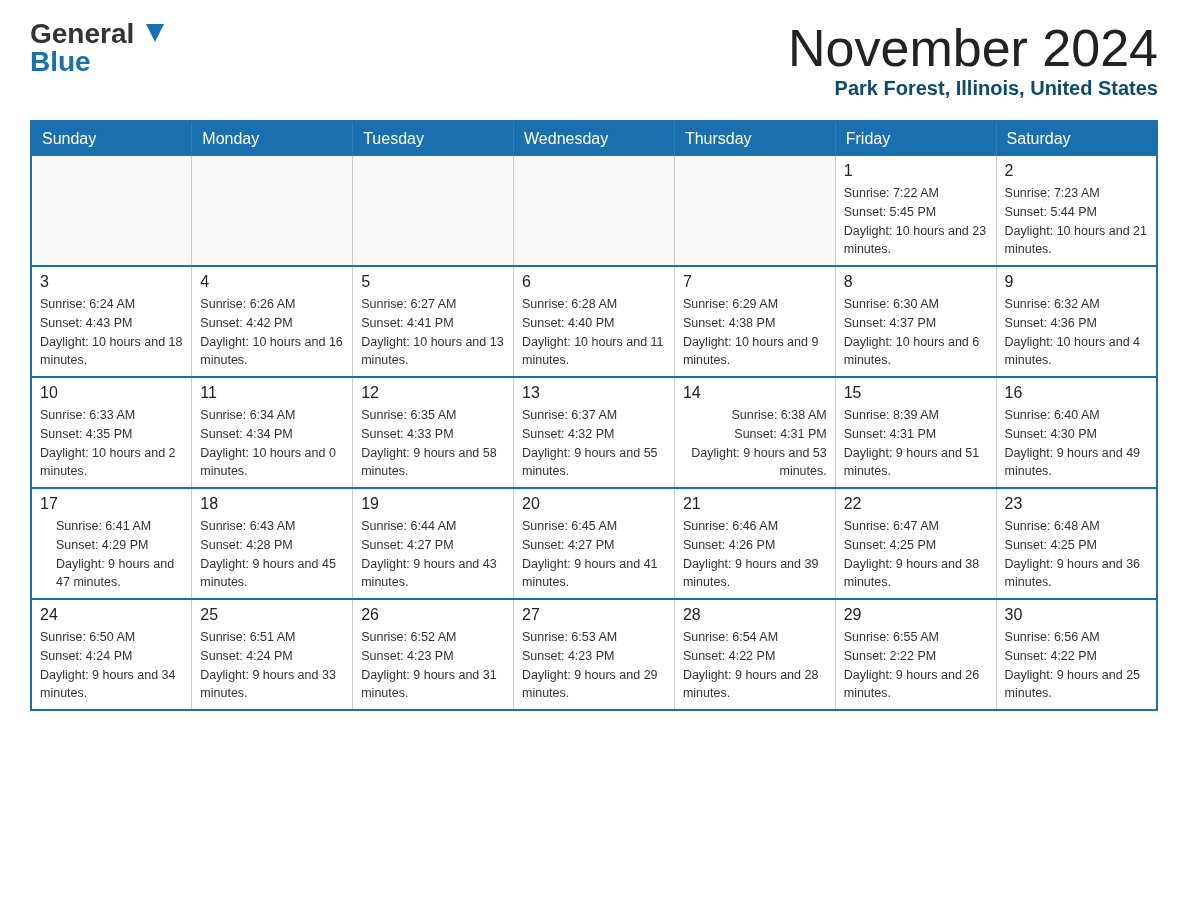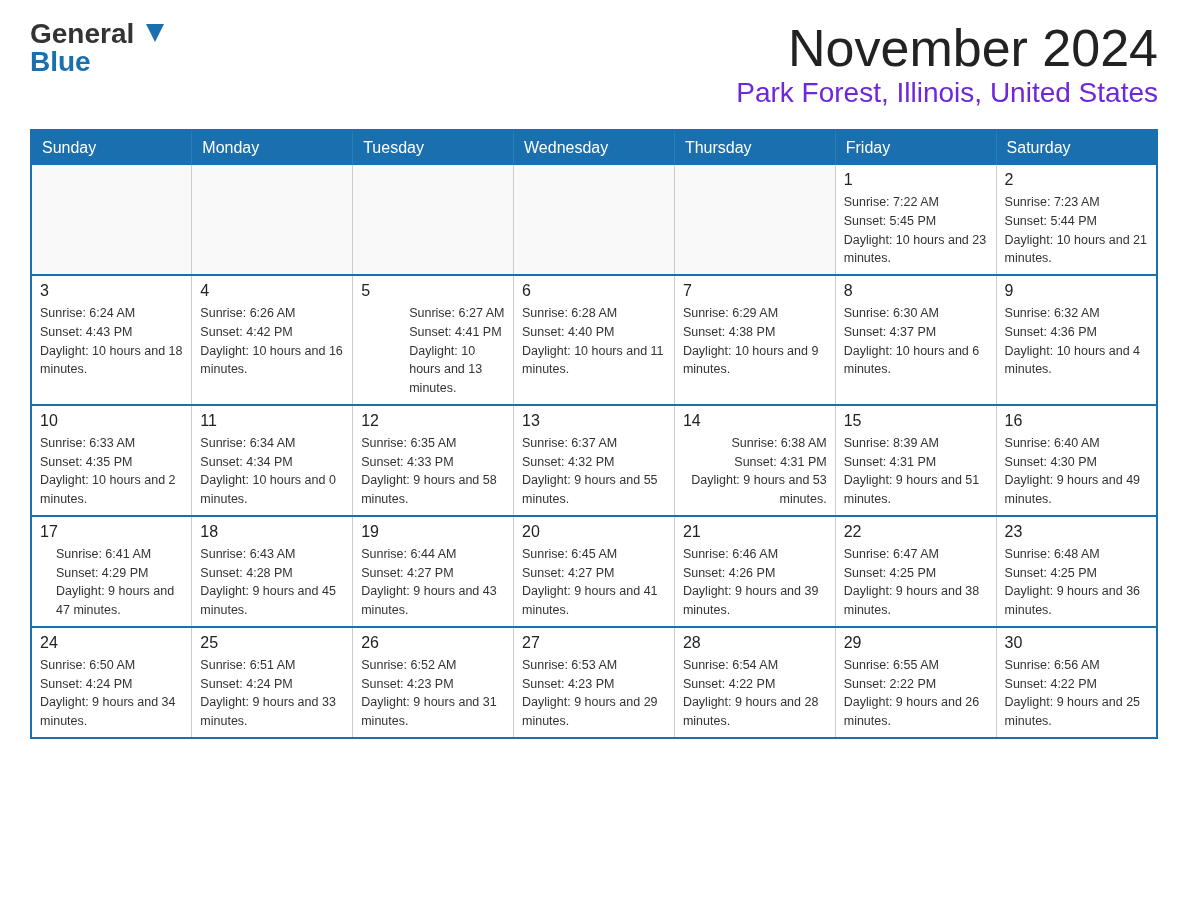--- a/index.html
+++ b/index.html
@@ -39,23 +39,23 @@
     .title-section {
       text-align: right;
     }
     .month-title {
       font-size: 52px;
       font-weight: normal;
       color: #222;
       line-height: 1.1;
     }
     .location-title {
-      font-size: 28px;
-      color: #6d28d9;
-      font-weight: normal;
+      font-size: 20px;
+      color: #0c4a6e;
+      font-weight: bold;
     }
     .calendar {
       width: 100%;
       border-collapse: collapse;
       border: 2px solid #1a6faf;
     }
     .calendar th {
       background-color: #1a6faf;
       color: #fff;
       font-size: 16px;
@@ -160,21 +160,21 @@
 Daylight: 10 hours and 18 minutes.</div>
         </td>
         <td>
           <span class="day-number">4</span>
           <div class="day-info" style="white-space: pre-line;">Sunrise: 6:26 AM
 Sunset: 4:42 PM
 Daylight: 10 hours and 16 minutes.</div>
         </td>
         <td>
           <span class="day-number">5</span>
-          <div class="day-info" style="white-space: pre-line; margin-left: 48px;">Sunrise: 6:27 AM
+          <div class="day-info" style="white-space: pre-line;">Sunrise: 6:27 AM
 Sunset: 4:41 PM
 Daylight: 10 hours and 13 minutes.</div>
         </td>
         <td>
           <span class="day-number">6</span>
           <div class="day-info" style="white-space: pre-line;">Sunrise: 6:28 AM
 Sunset: 4:40 PM
 Daylight: 10 hours and 11 minutes.</div>
         </td>
         <td>

